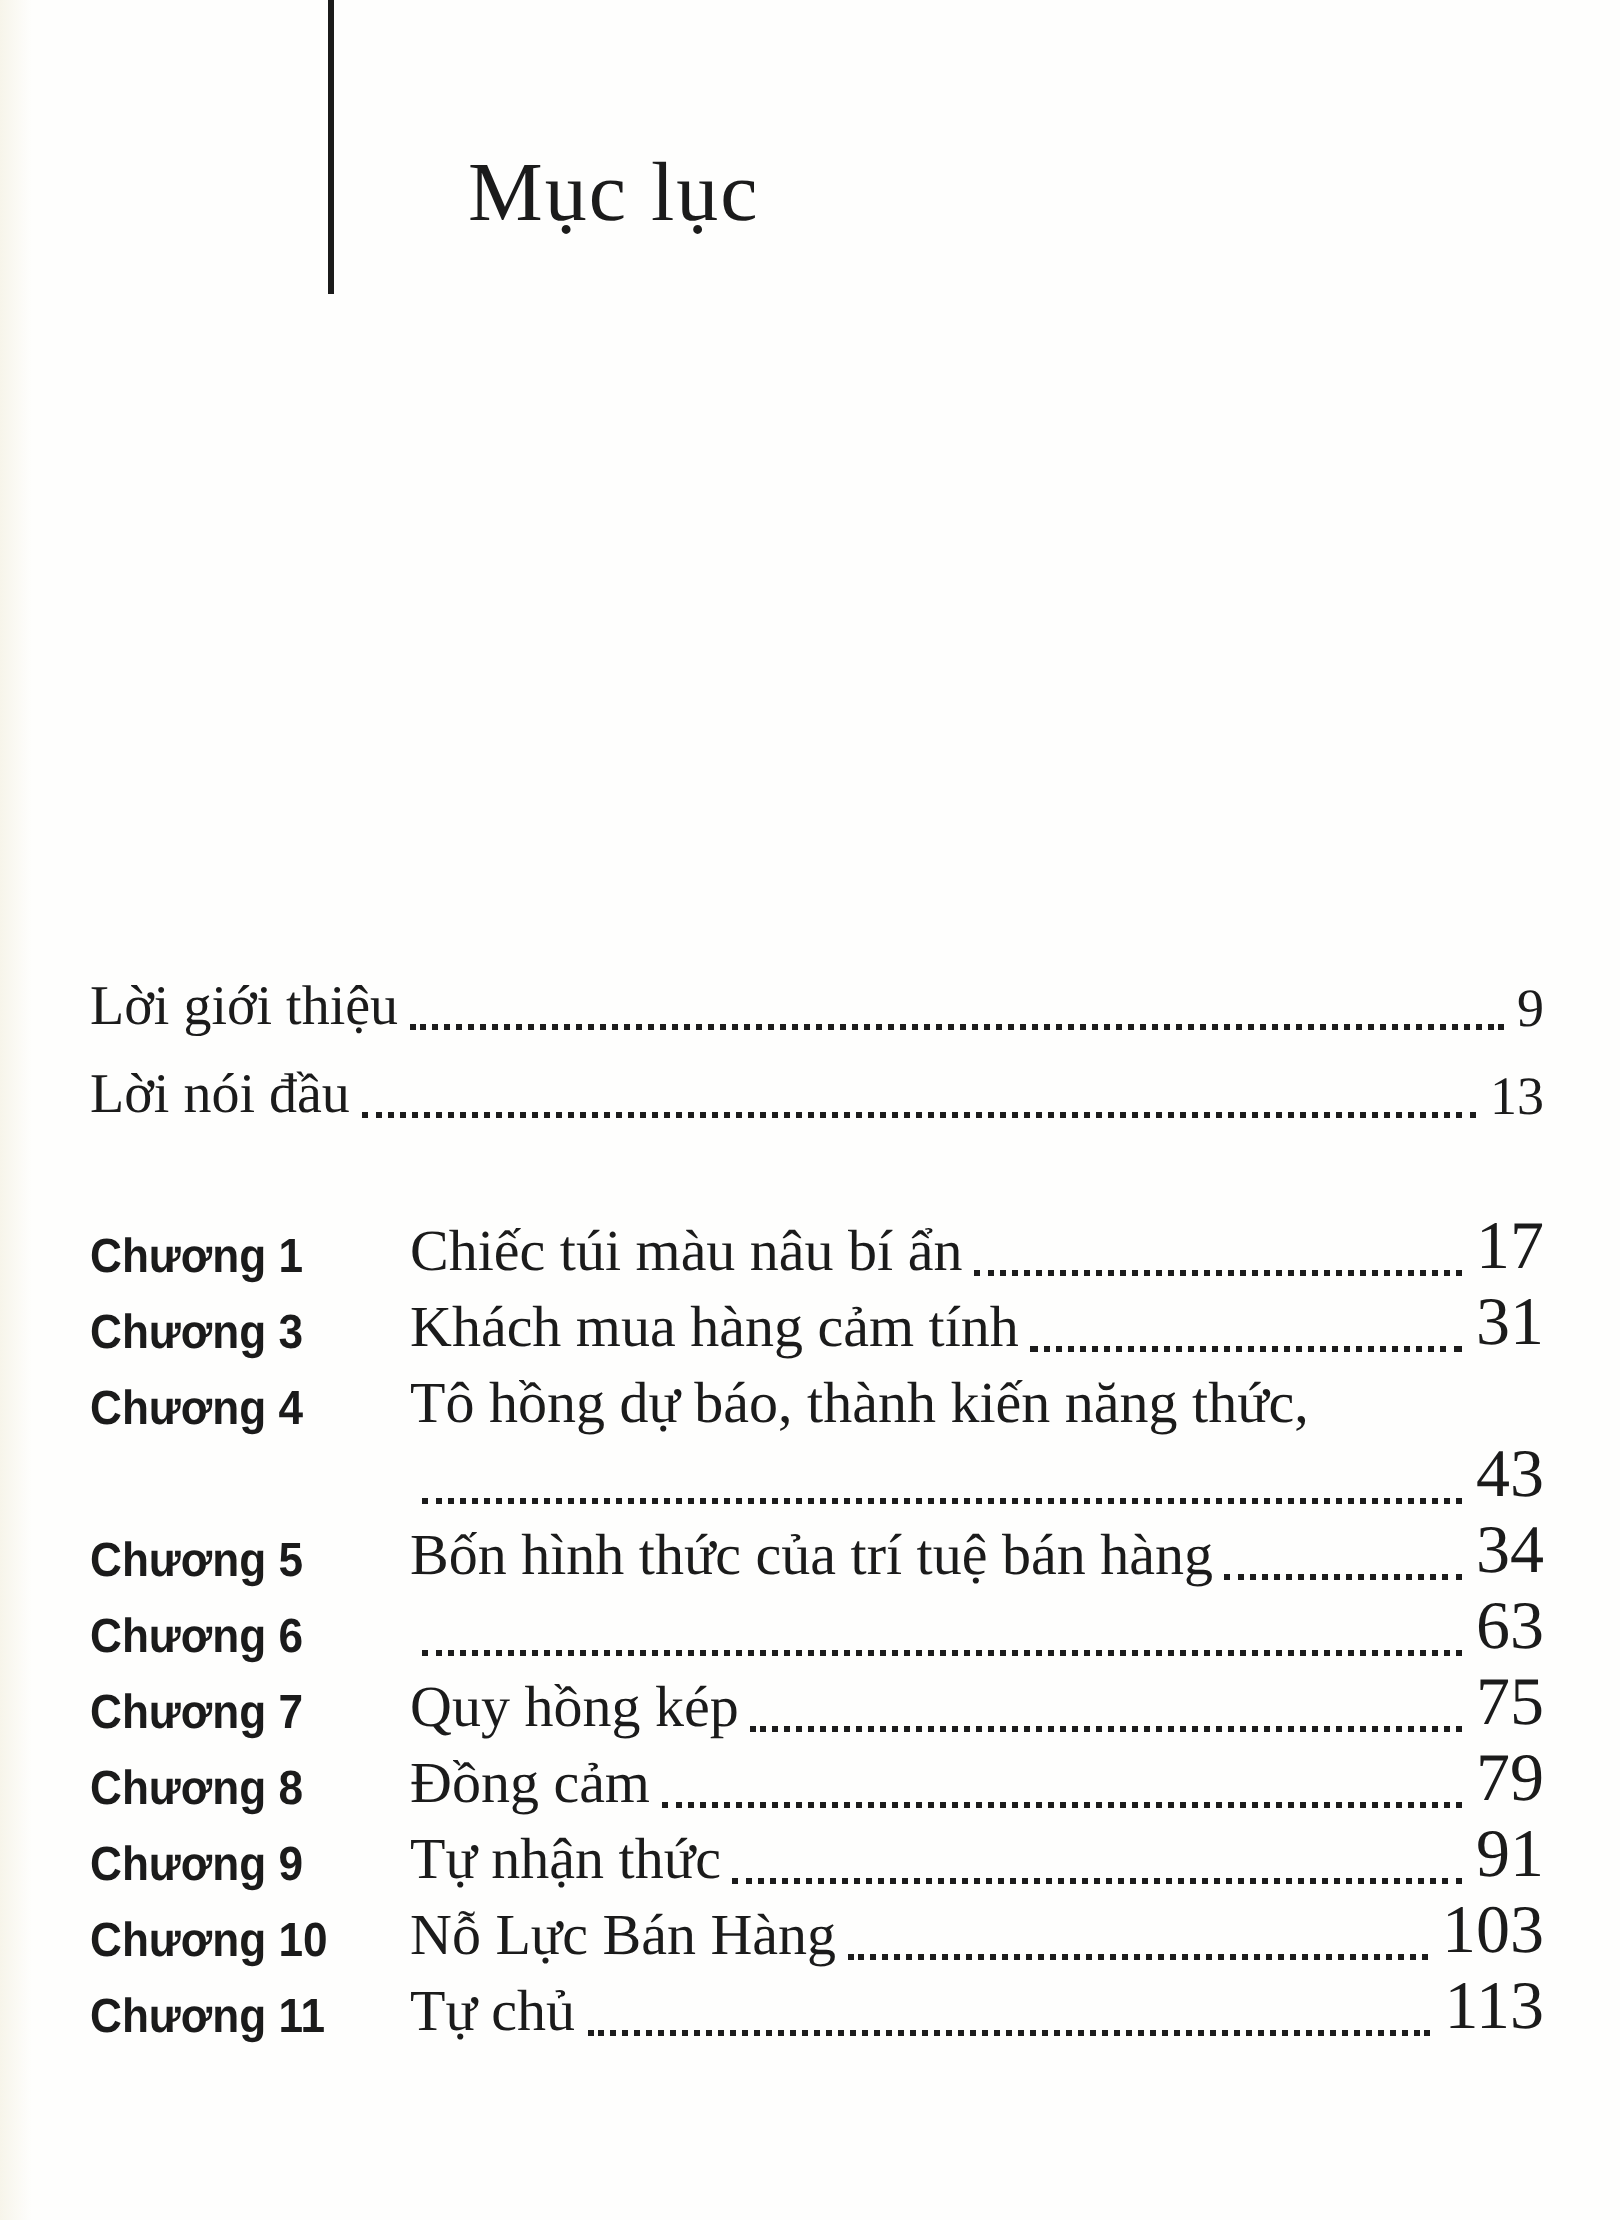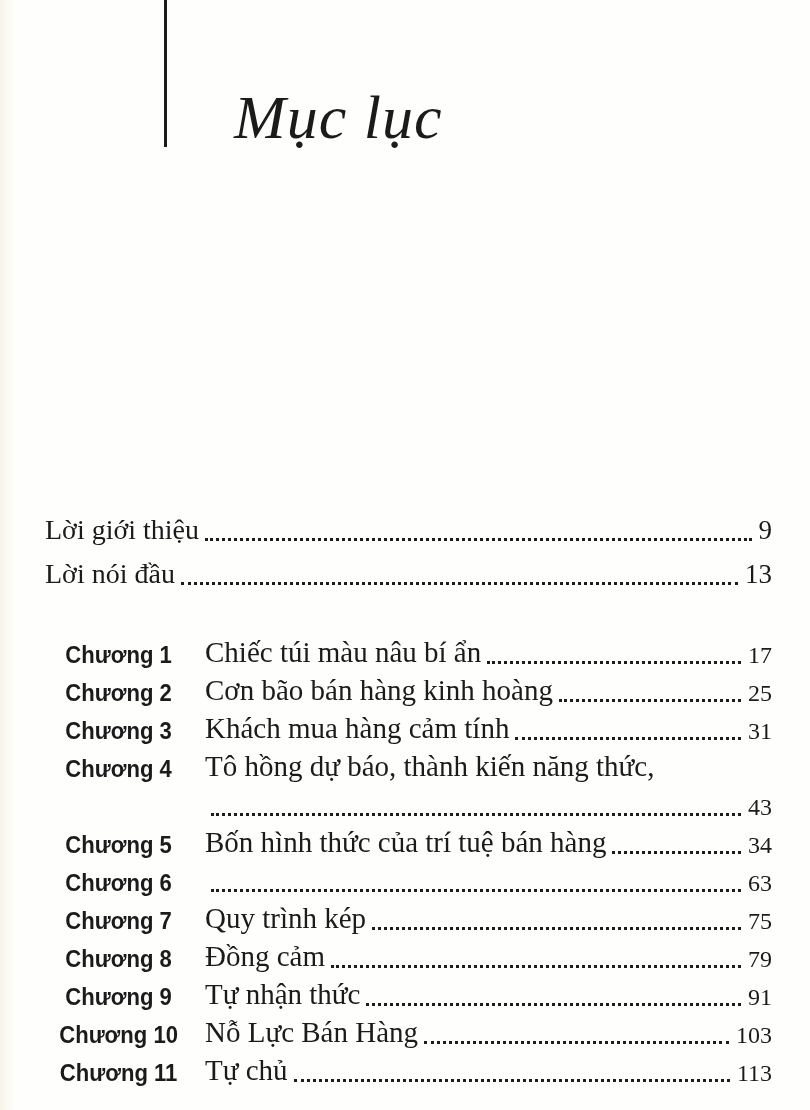--- a/index.html
+++ b/index.html
@@ -23,35 +23,33 @@
     position: absolute;
     left: 164px;
     top: 0;
     width: 3px;
     height: 147px;
     background: #1b1b1b;
   }
   .page-title {
     position: absolute;
     left: 234px;
-    top: 86px;
+    top: 76px;
     margin: 0;
-    font-size: 62px;
+    font-size: 42px;
     font-weight: 500;
     letter-spacing: 1px;
     line-height: 1;
     font-family: "Liberation Serif", "DejaVu Serif", serif;
-    font-style: italic;
   }
   .toc {
     position: absolute;
     left: 45px;
-    top: 509px;
+    top: 483px;
     width: 727px;
-    text-align: center;
   }
   .row {
     display: flex;
     align-items: flex-end;
     height: 38px;
     padding-bottom: 8px;
     box-sizing: border-box;
   }
   .row.intro {
     height: 44px;
@@ -76,21 +74,21 @@
   }
   .row.intro .t { font-size: 28px; }
   .leader {
     flex: 1 1 auto;
     min-width: 16px;
     border-bottom: 3px dotted #1c1c1c;
     margin: 0 7px 3px 6px;
     height: 0;
   }
   .pg {
-    font-size: 24px;
+    font-size: 34px;
     line-height: 1;
     white-space: nowrap;
   }
   .row.intro .pg { font-size: 27px; }
 </style>
 </head>
 <body>
 
 <div class="edge-tint"></div>
 
@@ -112,26 +110,20 @@
 
   <div class="spacer"></div>
 
   <div class="row">
     <span class="lbl">Chương 1</span>
     <span class="t">Chiếc túi màu nâu bí ẩn</span>
     <span class="leader"></span>
     <span class="pg">17</span>
   </div>
 
-  <div class="row">
-    <span class="lbl">Chương 2</span>
-    <span class="t">Cơn bão bán hàng kinh hoàng</span>
-    <span class="leader"></span>
-    <span class="pg">25</span>
-  </div>
 
   <div class="row">
     <span class="lbl">Chương 3</span>
     <span class="t">Khách mua hàng cảm tính</span>
     <span class="leader"></span>
     <span class="pg">31</span>
   </div>
 
   <div class="row">
     <span class="lbl">Chương 4</span>
@@ -151,21 +143,21 @@
   </div>
 
   <div class="row">
     <span class="lbl">Chương 6</span>
     <span class="leader"></span>
     <span class="pg">63</span>
   </div>
 
   <div class="row">
     <span class="lbl">Chương 7</span>
-    <span class="t">Quy trình kép</span>
+    <span class="t">Quy hồng kép</span>
     <span class="leader"></span>
     <span class="pg">75</span>
   </div>
 
   <div class="row">
     <span class="lbl">Chương 8</span>
     <span class="t">Đồng cảm</span>
     <span class="leader"></span>
     <span class="pg">79</span>
   </div>

